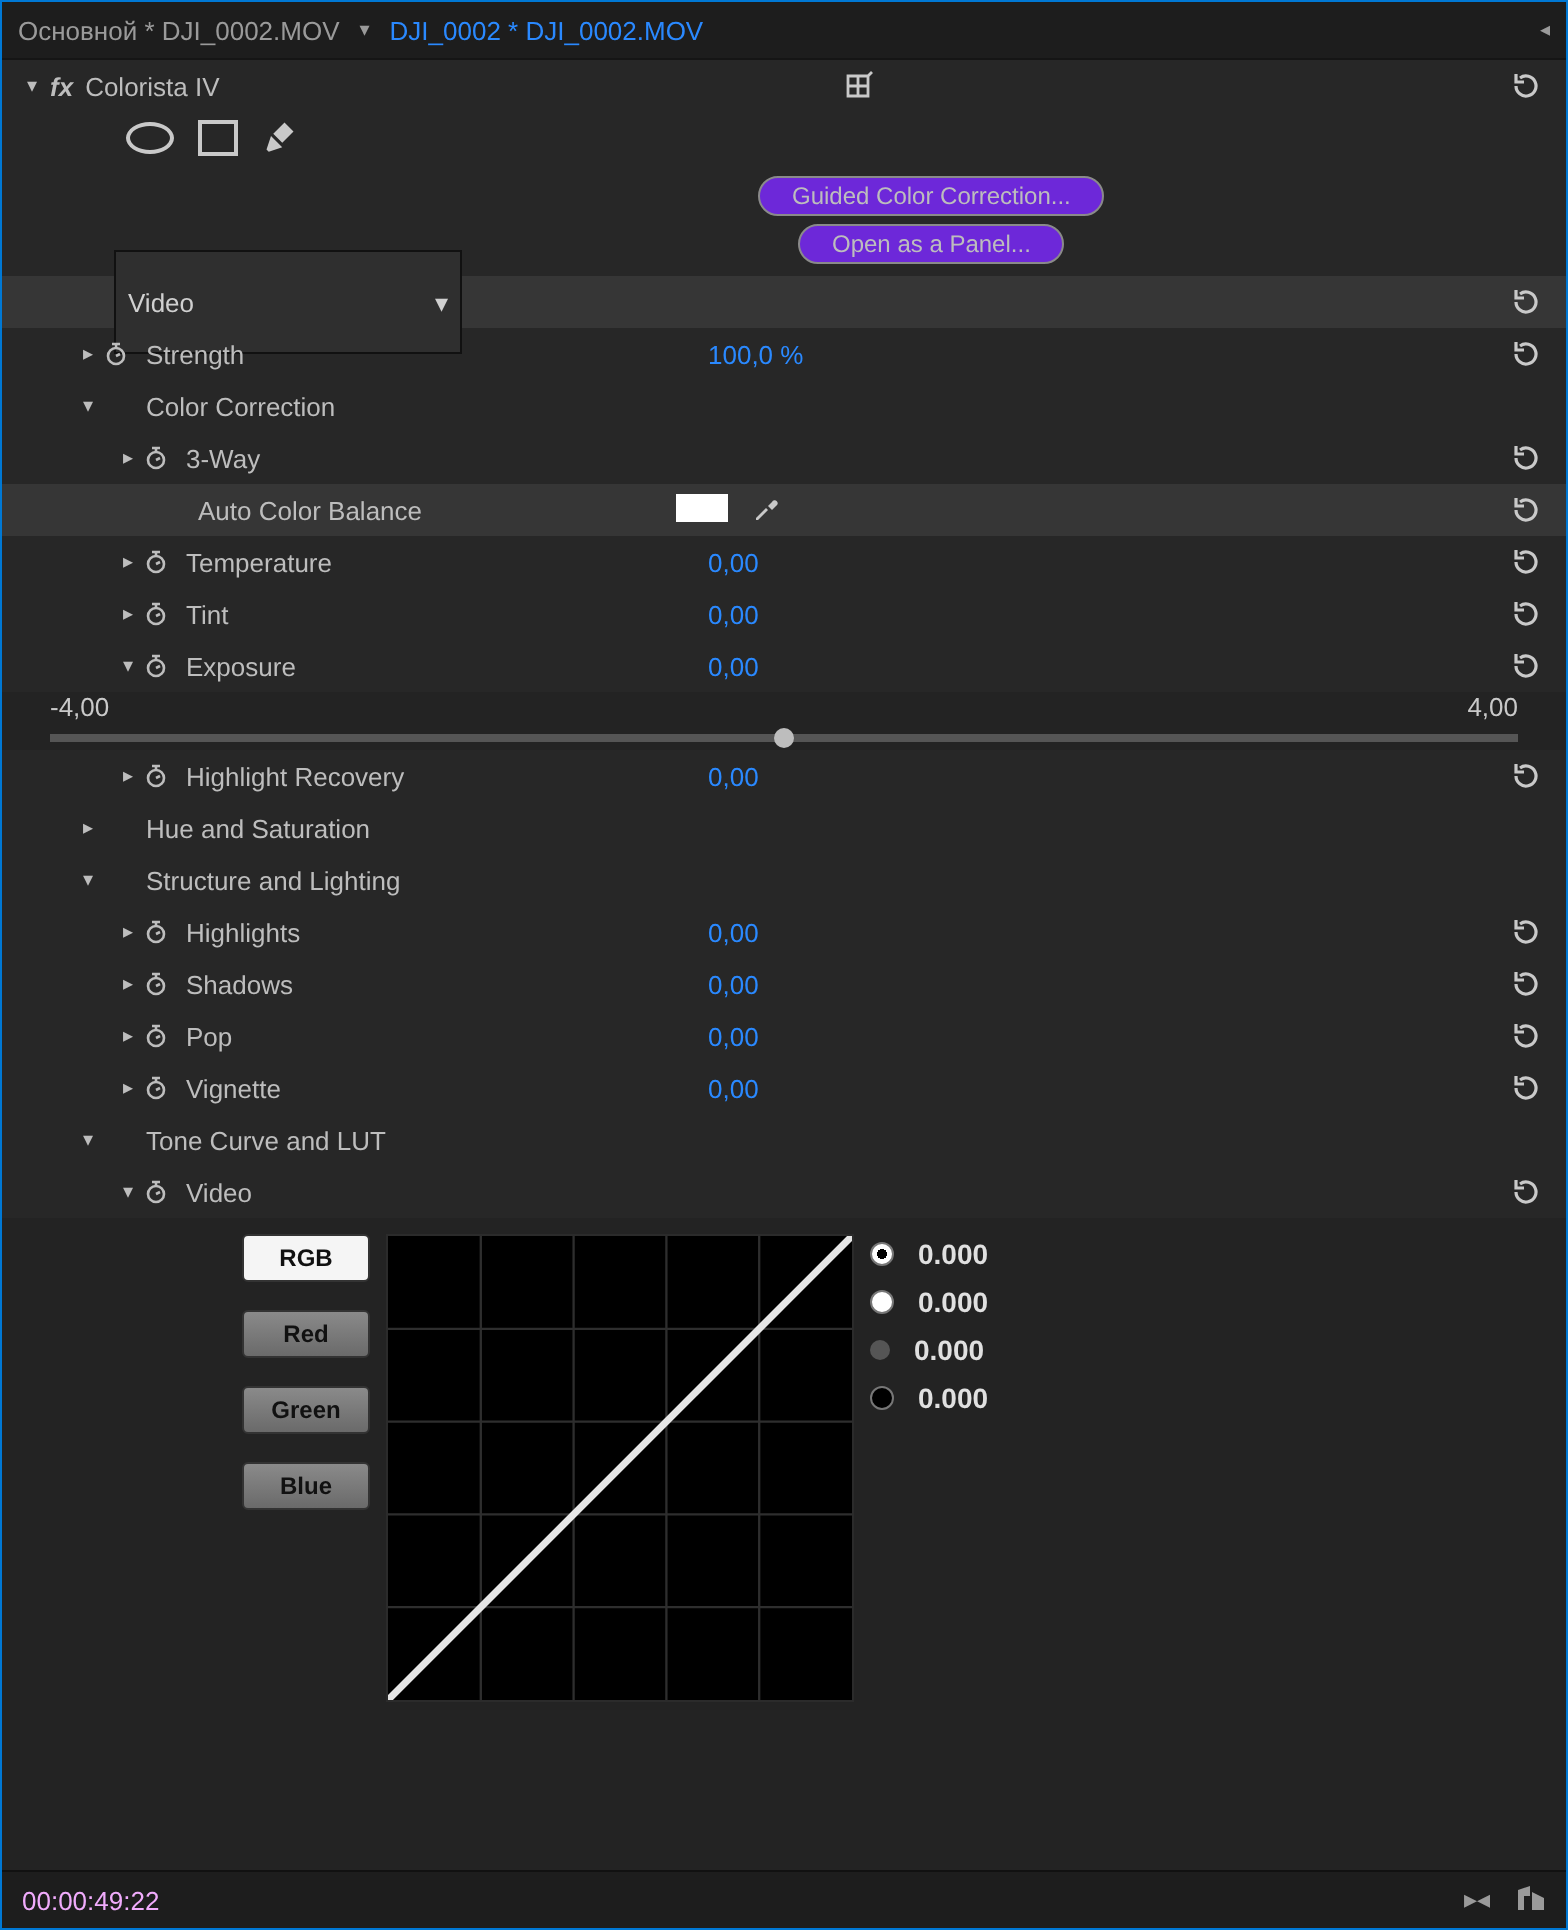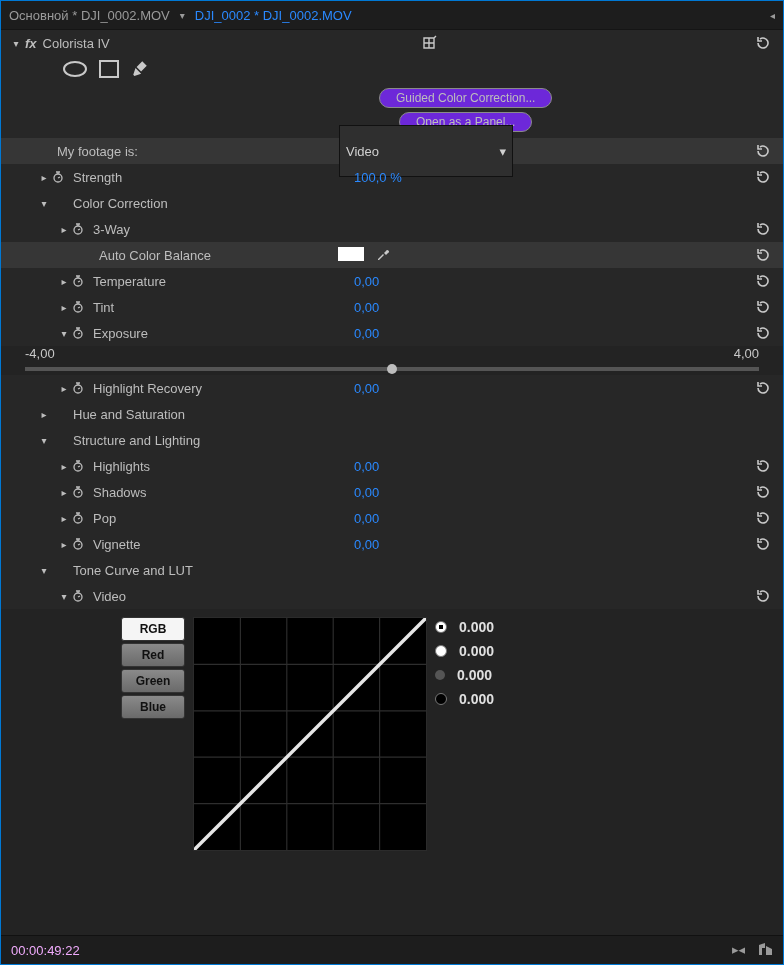--- a/index.html
+++ b/index.html
@@ -140,21 +140,21 @@
   .slider-track::before {
     content: ""; position: absolute; left: 50%; top: -3px;
     width: 10px; height: 10px; border-radius: 50%;
     background: #bdbdbd; transform: translateX(-50%);
   }
   
   .curves-block {
     display: flex; gap: 8px; padding: 8px 0 8px 120px;
     align-items: flex-start;
   }
-  .chanbtns { display: flex; flex-direction: column; gap: 2px; }
+  .chanbtns { display: flex; flex-direction: column; gap: 14px; }
   .chanbtn {
     width: 62px; height: 22px;
     background: linear-gradient(#8a8a8a, #6a6a6a);
     border: 1px solid #333; border-radius: 3px;
     color: #111; font-weight: bold; font-size: 12px;
     display: flex; align-items: center; justify-content: center;
     cursor: pointer;
   }
   .chanbtn.active { background: #f5f5f5; color: #111; }
   .curvegrid {
@@ -230,21 +230,20 @@
     <div class="row alt" style="height:auto">
       <div style="flex:0 0 370px"></div>
       <div class="pillrow">
         <div class="pill">Guided Color Correction...</div>
         <div class="pill">Open as a Panel...</div>
       </div>
     </div>
 
     <div class="row hi">
       <span class="indent2"></span>
-      <span class="label" style="flex:0 0 282px">My footage is:</span>
       <div class="select">
         <span>Video</span>
         <span>▾</span>
       </div>
       <span class="reset">
         <svg viewBox="0 0 16 16">
             <path fill="none" stroke="#c9c9c9" stroke-width="1.6" d="M3 8a5 5 0 1 0 2-4M3 2v4h4"></path>
           </svg>
       </span>
     </div>

